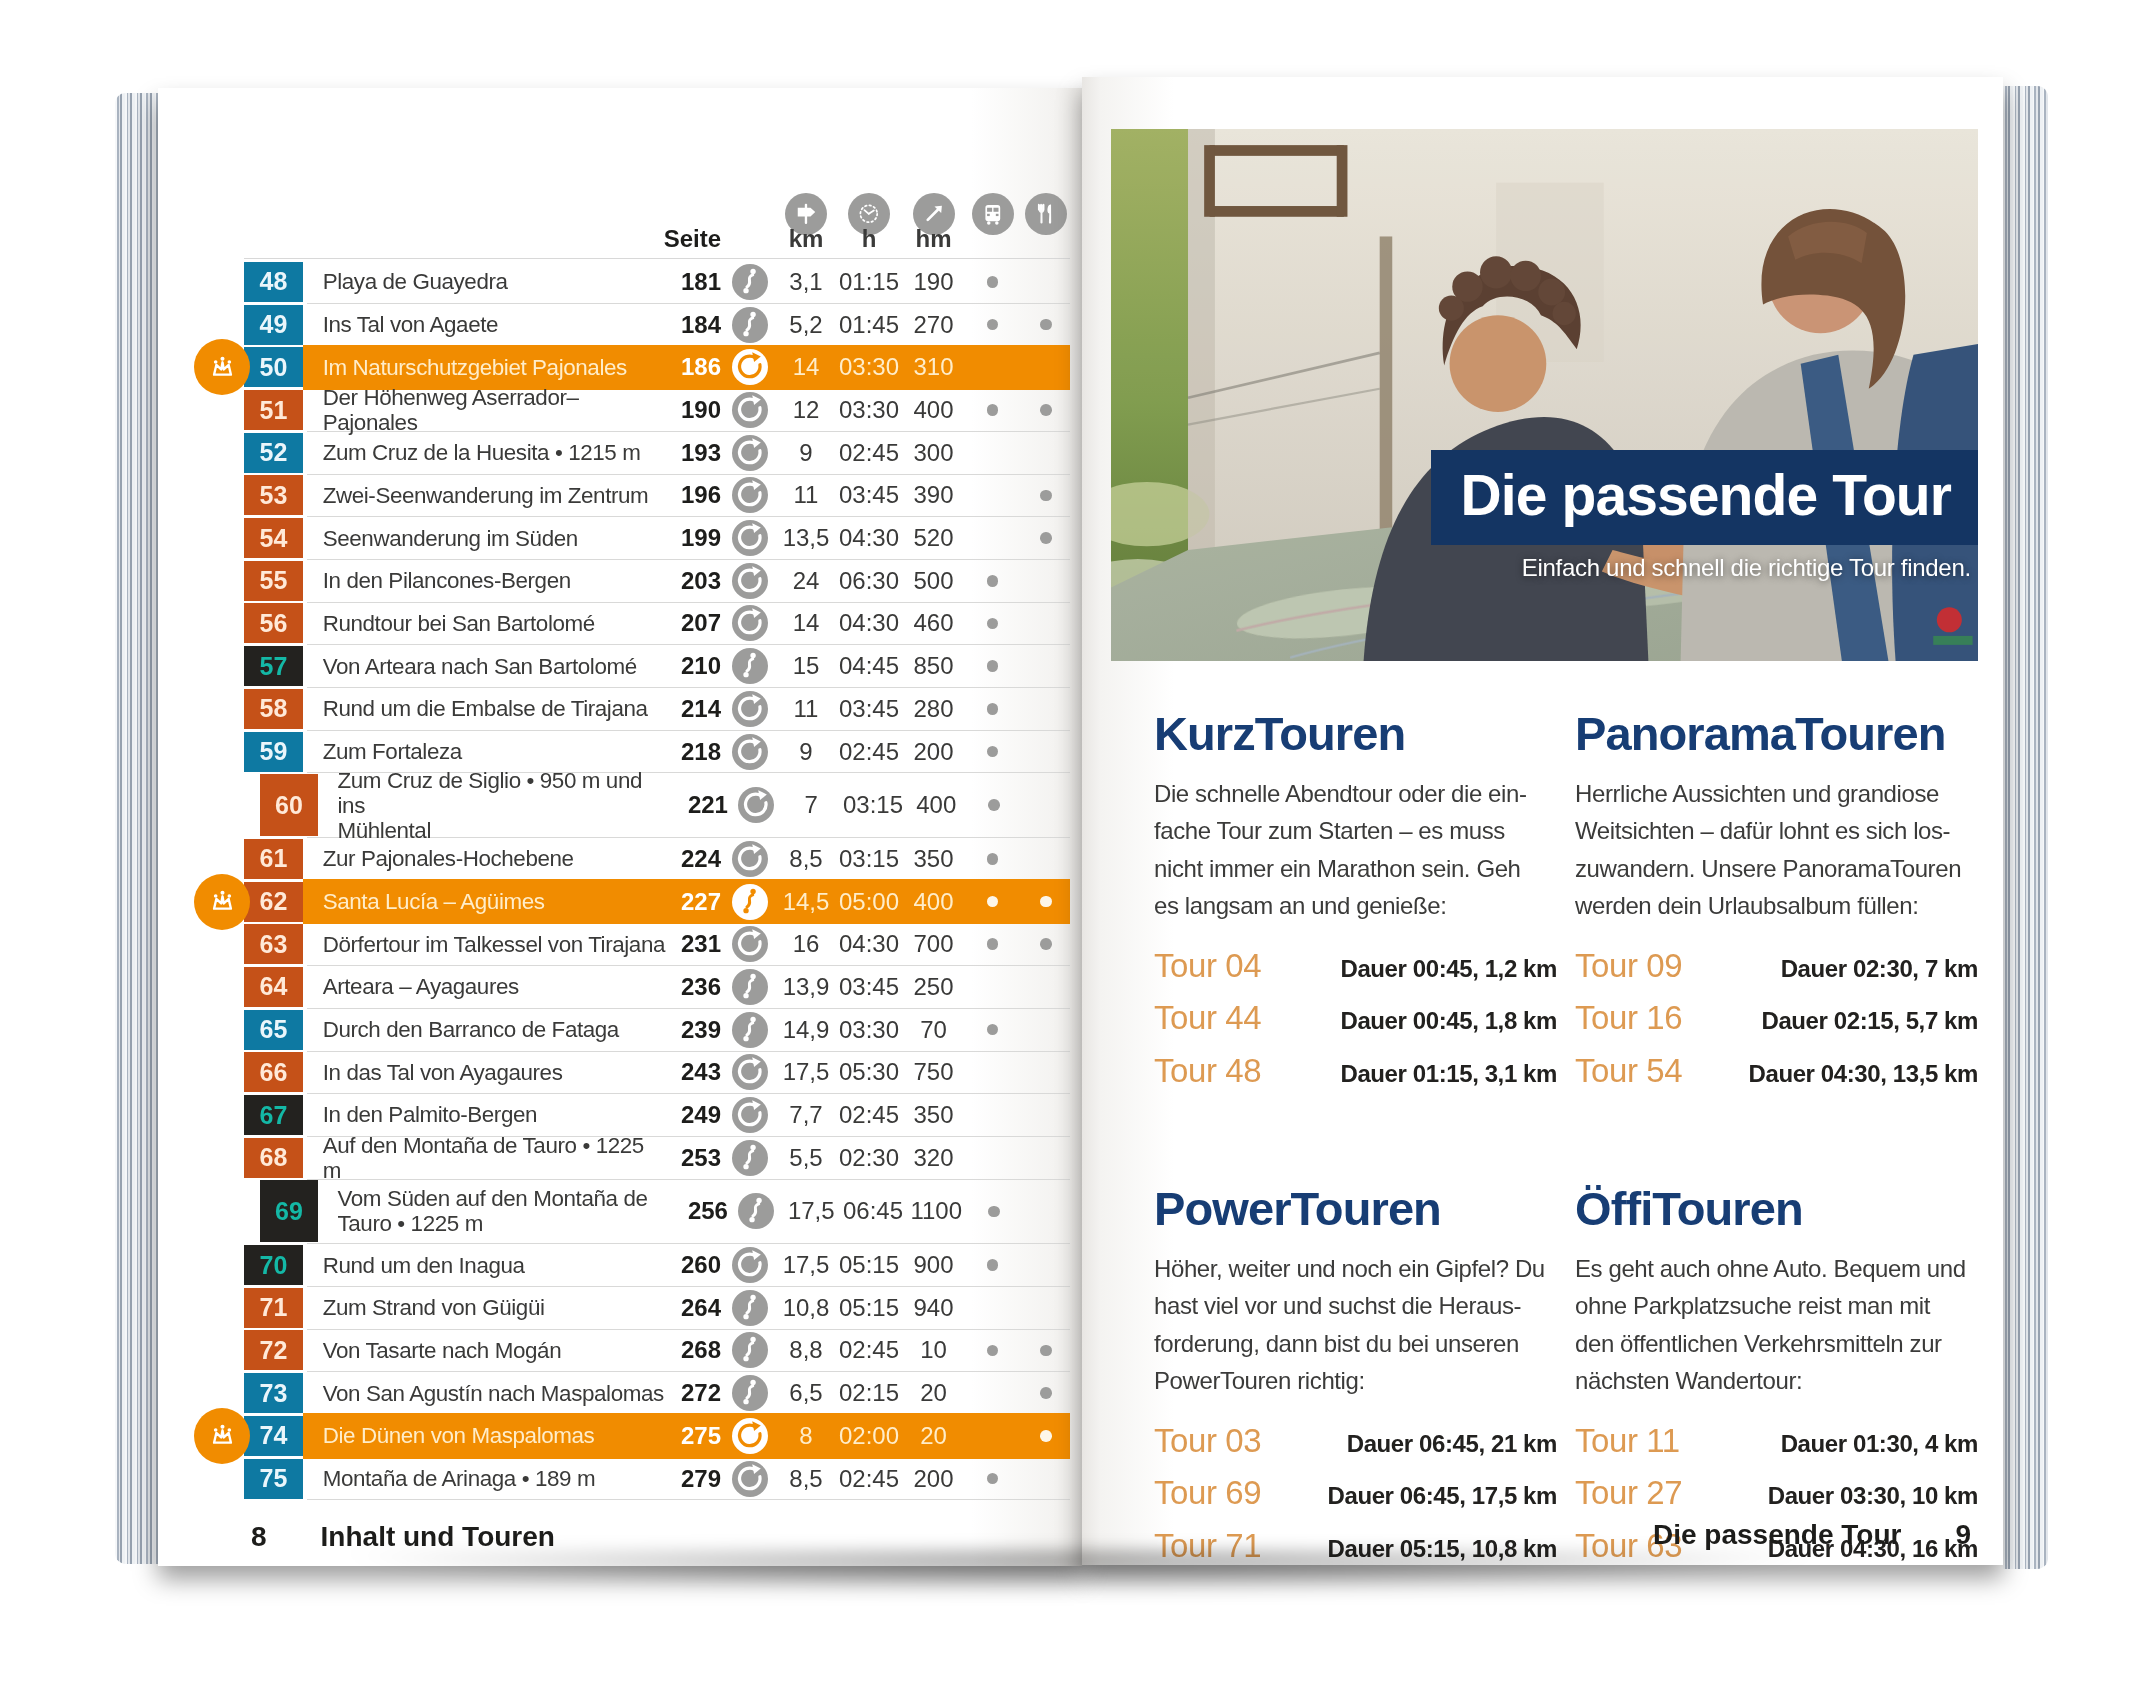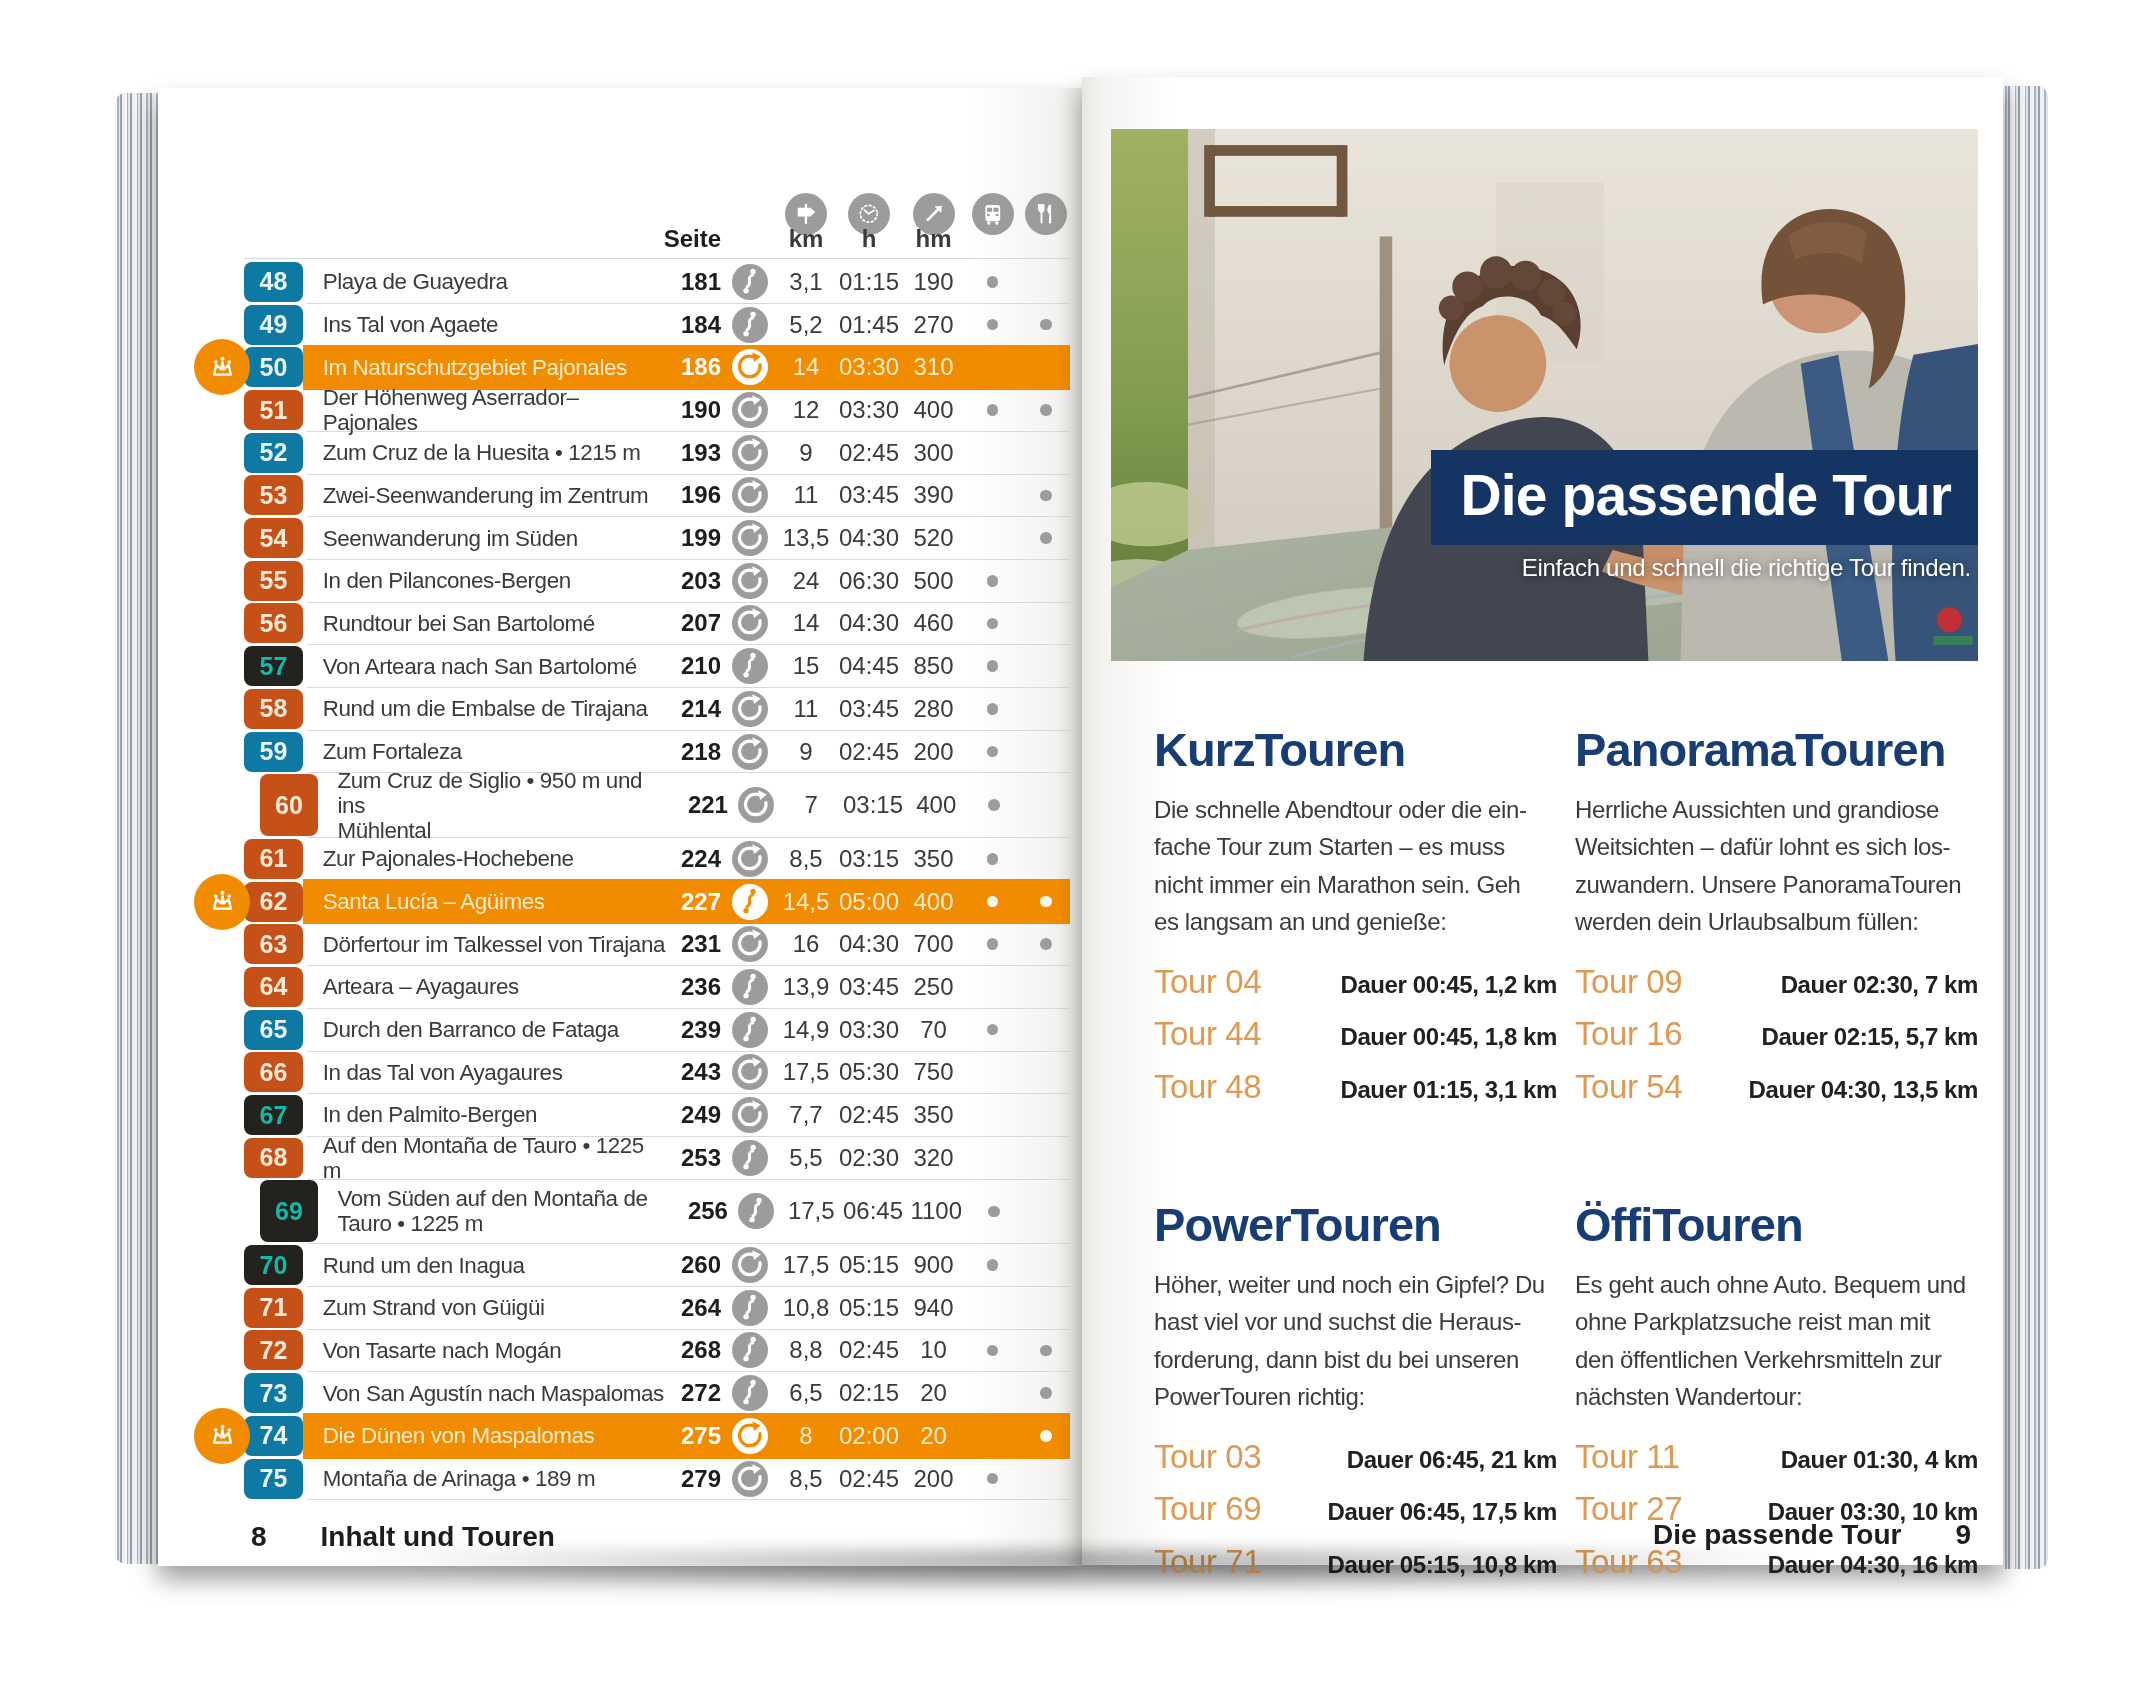--- a/index.html
+++ b/index.html
@@ -38,21 +38,21 @@
   .t-row.tall { height:62px;padding-left:16px; }
   .t-row::after { content:''; position:absolute; left:63px; right:0; bottom:-1.8px; height:0.9px;
                   background:#d9d9d8; }
   .t-row.hl::after { display:none; }
   .row-bg { display:none; }
   .t-row.hl .row-bg { display:block; position:absolute; left:59px; right:0; top:-2.7px; bottom:-2.7px;
                       background:#f18c00; z-index:0; }
   .t-row .cell { position:relative; z-index:1; }
 
   .cell { display:flex; align-items:center; justify-content:center; height:100%; }
-  .c-num   { width:59px;  background:#999; color:#eaf6fb; font-weight:bold; font-size:25px;border-radius:8px; }
+  .c-num   { width:59px;  background:#999; color:#eaf6fb; font-weight:bold; font-size:25px; }
   .c-title { width:364px; justify-content:flex-start; padding-left:19.7px; font-size:22.4px;
              letter-spacing:-0.4px; color:#3a3a39; white-space:pre-line; line-height:1.12; }
   .c-page  { width:54px;  justify-content:flex-end; font-weight:bold; font-size:24px; color:#1d1d1b; }
   .c-icon  { width:57px; }
   .c-km    { width:56px; font-size:24px; color:#3a3a39; }
   .c-h     { width:70px; font-size:24px; color:#3a3a39; }
   .c-hm    { width:59px; font-size:24px; color:#3a3a39; }
   .c-bus   { width:59px; }
   .c-food  { width:48px; }
   .t-row.easy   .c-num { background:#0e79a2; }
@@ -85,21 +85,21 @@
 
   
   .photo { position:absolute; left:29px; top:52px; width:867px; height:532px; overflow:visible; }
   .photo svg.scene { width:867px; height:532px; display:block; }
   .banner { position:absolute; right:0; top:321px; height:95px; background:#143563;
             display:flex; align-items:center; padding:0 27px 5.4px 30px;
             color:#ffffff; font-weight:bold; font-size:57px; letter-spacing:-0.9px; }
   .subtitle { position:absolute; right:7.2px; top:425px; color:#ffffff; font-size:24px;
               letter-spacing:-0.3px; text-shadow:0 0.9px 7.2px rgba(0,0,0,.55); }
 
-  .sections { position:absolute; left:72px; top:645px; width:824px; display:grid;
+  .sections { position:absolute; left:72px; top:629px; width:824px; display:grid;
               grid-template-columns:403px 403px; column-gap:18px; row-gap:77px; }
   .sec-title { color:#173d74; font-weight:bold; font-size:47px; letter-spacing:-0.9px;
                margin-bottom:14.3px; white-space:nowrap; }
   .sec-text { font-size:24px; line-height:1.55; color:#3b3b3a; letter-spacing:-0.4px;
               white-space:pre; margin-bottom:23px; }
   .tour-item { display:flex; justify-content:space-between; align-items:baseline;
                margin-bottom:14.3px; }
   .tour-label { color:#dd9a52; font-size:33px; letter-spacing:-0.4px; }
   .tour-info { color:#22211f; font-weight:bold; font-size:24px; letter-spacing:-0.4px; }
 </style>

